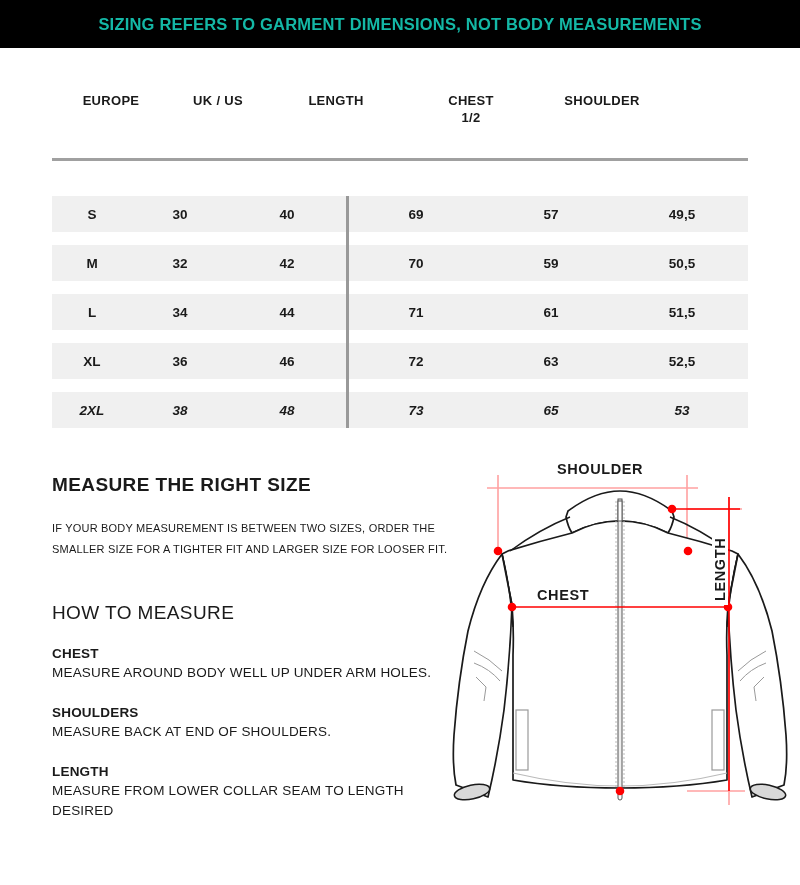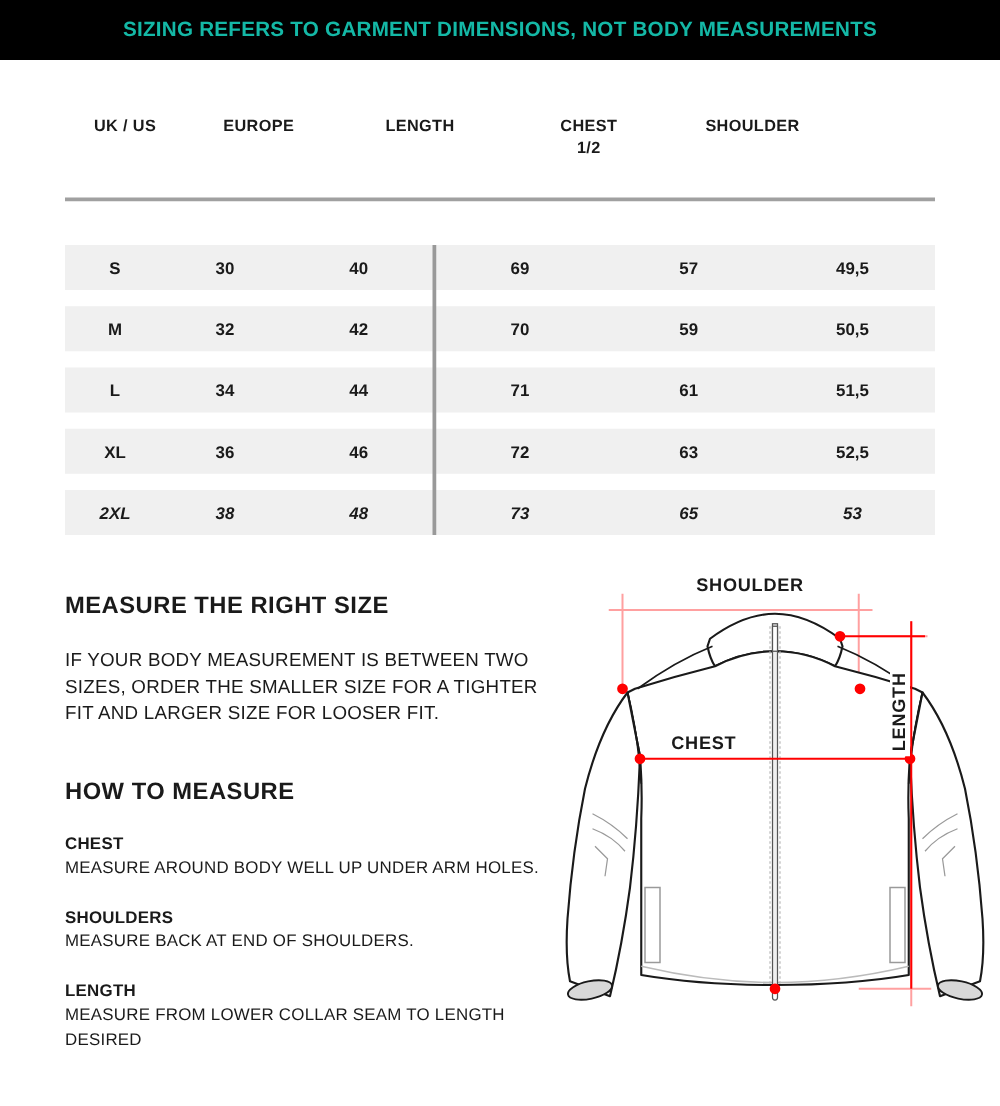--- a/index.html
+++ b/index.html
@@ -111,28 +111,28 @@
     top: 474px;
     width: 400px;
   }
   .h2 {
     font-size: 19px;
     font-weight: bold;
     letter-spacing: 0.4px;
     margin: 0 0 22px 0;
   }
   .para {
-    font-size: 15px;
+    font-size: 11px;
     line-height: 21px;
     letter-spacing: 0.2px;
     margin: 0;
   }
   .h2-second {
     font-size: 19px;
-    font-weight: bold;
+    font-weight: normal;
     letter-spacing: 0.4px;
     margin: 42px 0 22px 0;
   }
   .term {
     font-size: 13.5px;
     font-weight: bold;
     letter-spacing: 0.2px;
     margin: 0 0 2px 0;
   }
   .def {
@@ -173,25 +173,25 @@
 </head>
 <body>
 
 <div class="banner">
   <span class="banner-text">SIZING REFERS TO GARMENT DIMENSIONS, NOT BODY MEASUREMENTS</span>
 </div>
 
 <div class="table">
 
   <div class="thead">
+    <div class="th c2">
+      <span>EUROPE</span>
+    </div>
     <div class="th c1">
       <span>UK / US</span>
-    </div>
-    <div class="th c2">
-      <span>EUROPE</span>
     </div>
     <div class="th c3">
       <span>LENGTH</span>
     </div>
     <div class="th c4">
       <span>CHEST</span>
       <span class="sub">1/2</span>
     </div>
     <div class="th c5">
       <span>SHOULDER</span>

